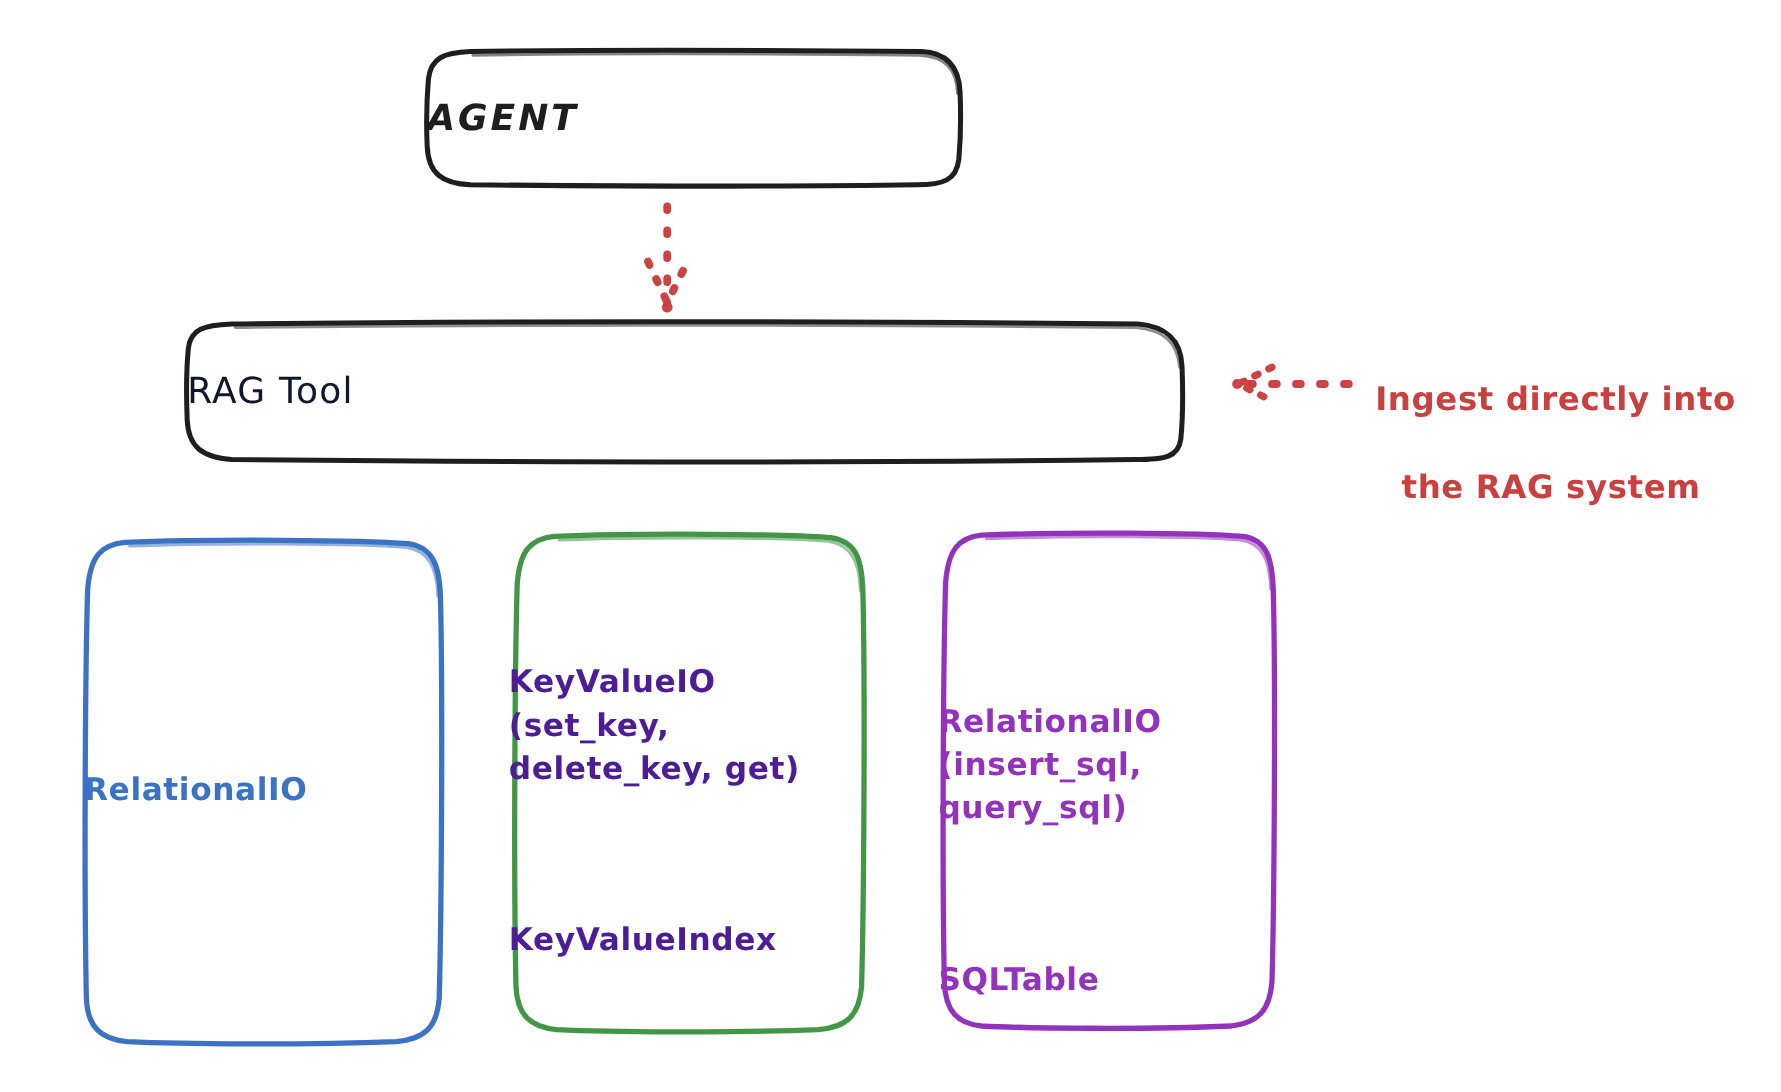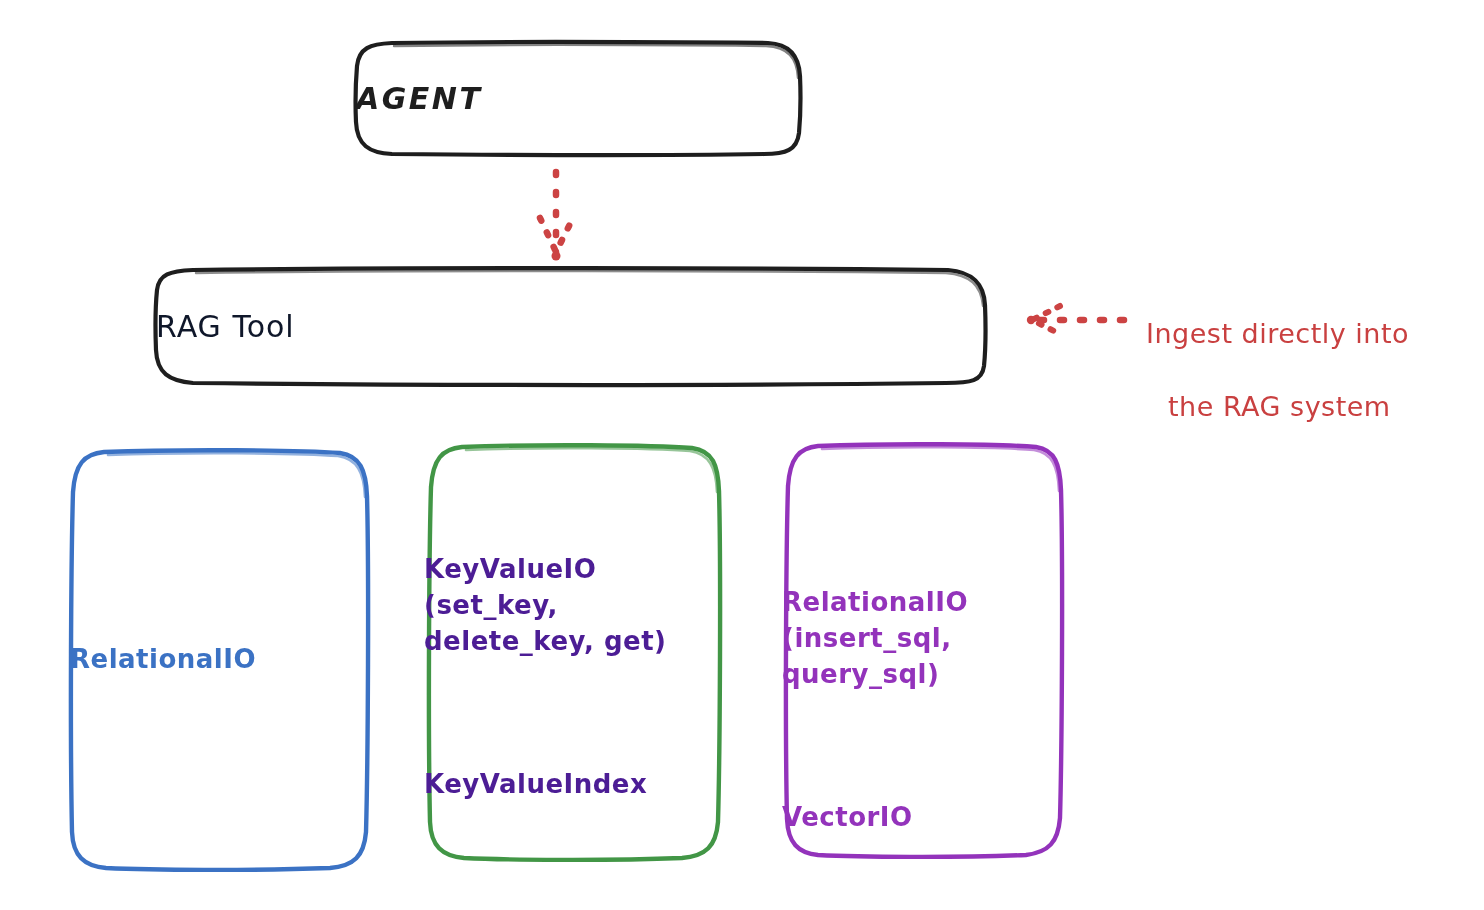--- a/index.html
+++ b/index.html
@@ -89,21 +89,21 @@
     width: 280px;
     color: #9333bb;
   }
 
   #annotation-label {
     left: 1146px;
     top: 280px;
     width: 330px;
     color: #c94040;
     font-size: 27px;
-    font-weight: 400;
+    font-weight: 700;
     text-align: left;
     line-height: 1.34;
   }
   #annotation-label .ln { display: block; }
   #annotation-label .ln2 { display: block; padding-left: 22px; }
 </style>
 </head>
 <body>
 
 <svg id="canvas" viewBox="0 0 1484 910" xmlns="http://www.w3.org/2000/svg">
@@ -176,19 +176,19 @@
 delete_key, get)</span>
   <span class="spacer"></span>
   <span class="index">KeyValueIndex</span>
 </div>
 
 <div class="label store-box-label" id="relational-label">
   <span class="api">RelationalIO
 (insert_sql,
 query_sql)</span>
   <span class="spacer"></span>
-  <span class="index">VectorIO</span>
+  <span class="index">SQLTable</span>
 </div>
 
 <div class="label" id="annotation-label">
   <span class="ln">Ingest directly into</span>
   <span class="ln2">the RAG system</span>
 </div>
 
 </body></html>

